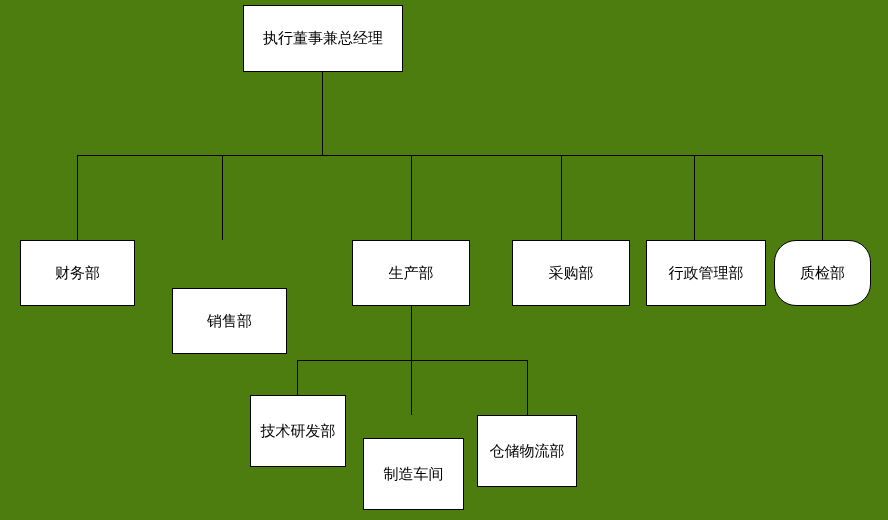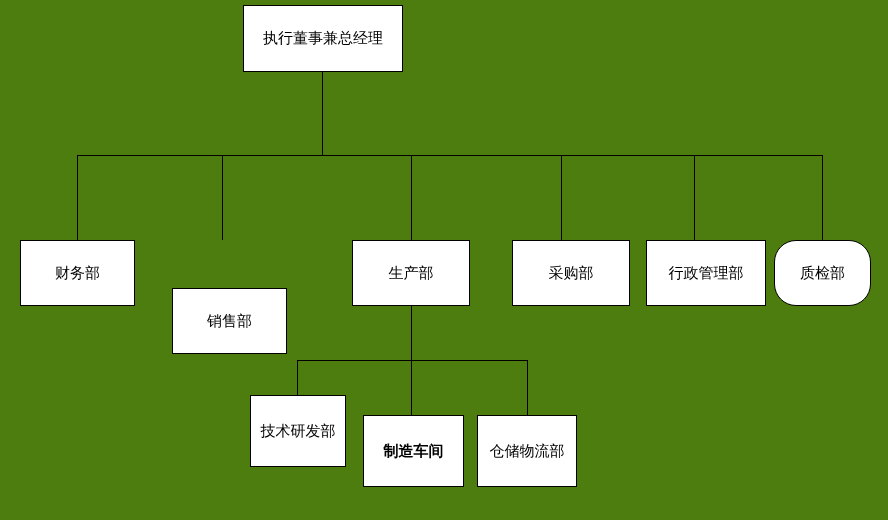--- a/index.html
+++ b/index.html
@@ -80,20 +80,20 @@
   <div class="node" style="left:646px; top:240px; width:120px; height:66px;">
     <span>行政管理部</span>
   </div>
   <div class="node" style="left:774px; top:240px; width:97px; height:66px;border-radius:22px;">
     <span>质检部</span>
   </div>
 
   <div class="node" style="left:250px; top:395px; width:96px; height:72px;justify-content:center;">
     <span>技术研发部</span>
   </div>
-  <div class="node" style="left:363px; top:415px; width:101px; height:72px;font-weight:bold;">
+  <div class="node" style="left:363px; top:438px; width:101px; height:72px;">
     <span>制造车间</span>
   </div>
   <div class="node" style="left:477px; top:415px; width:100px; height:72px;">
     <span>仓储物流部</span>
   </div>
 
 </div>
 
 </body></html>

